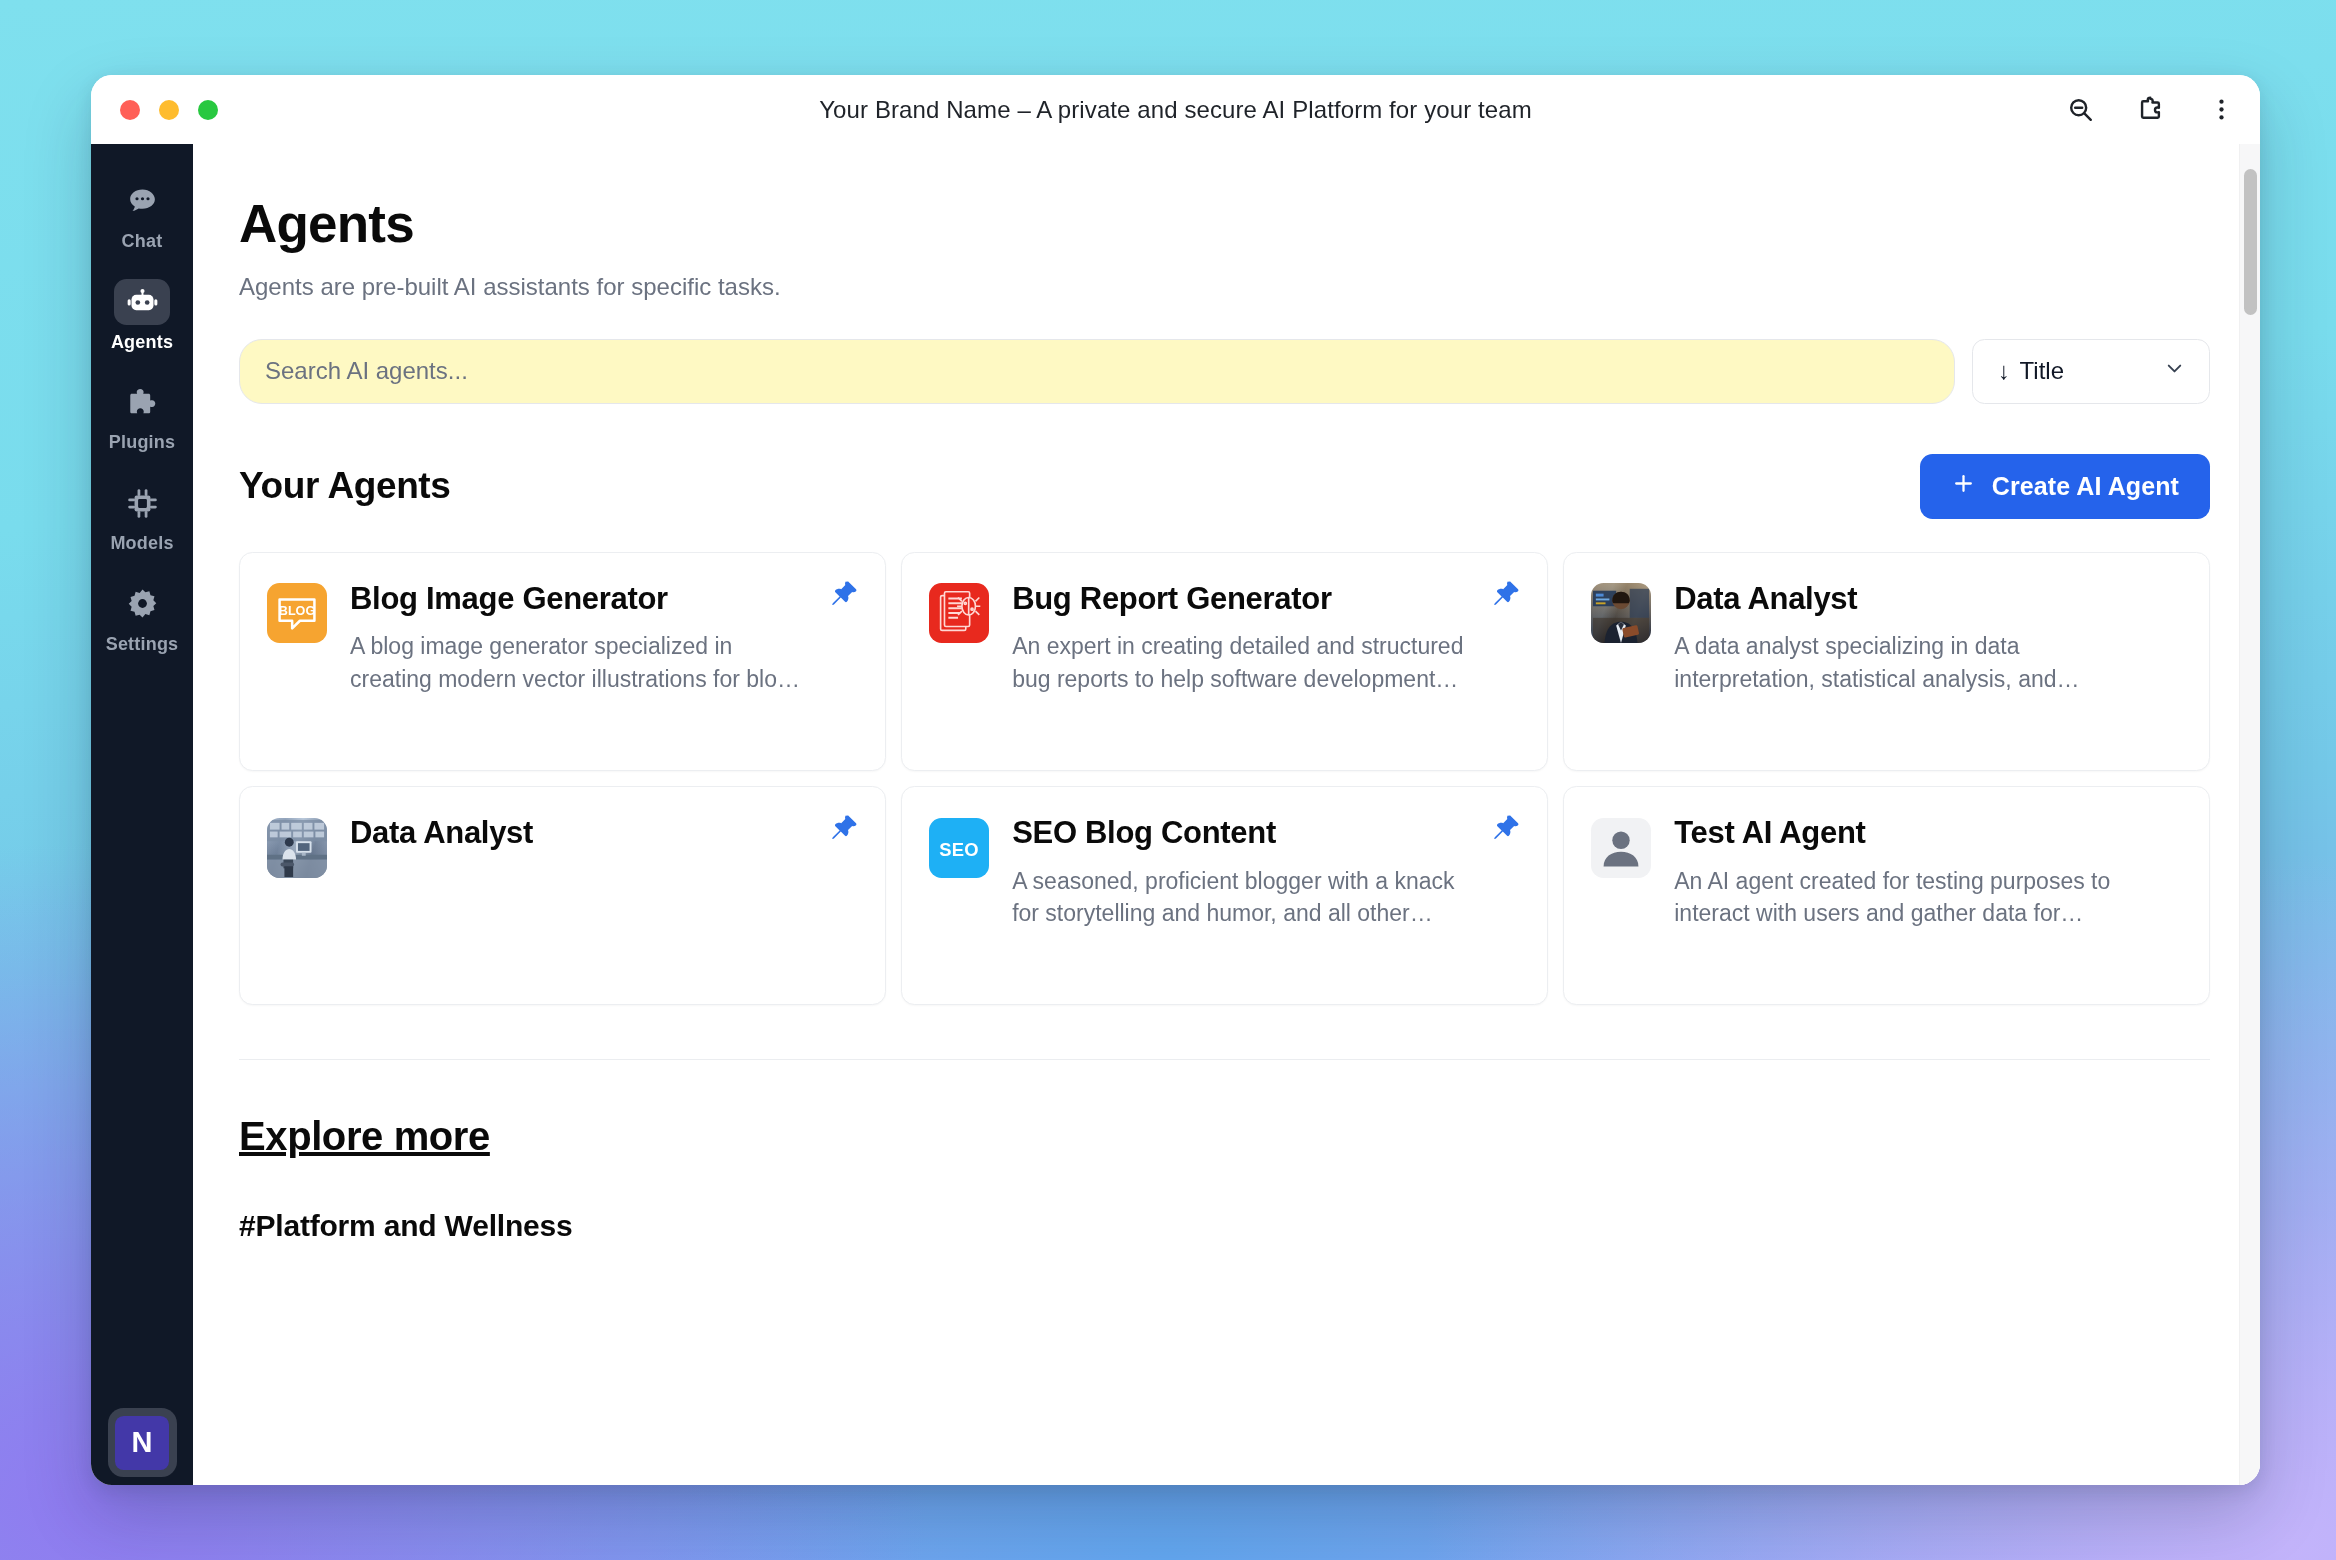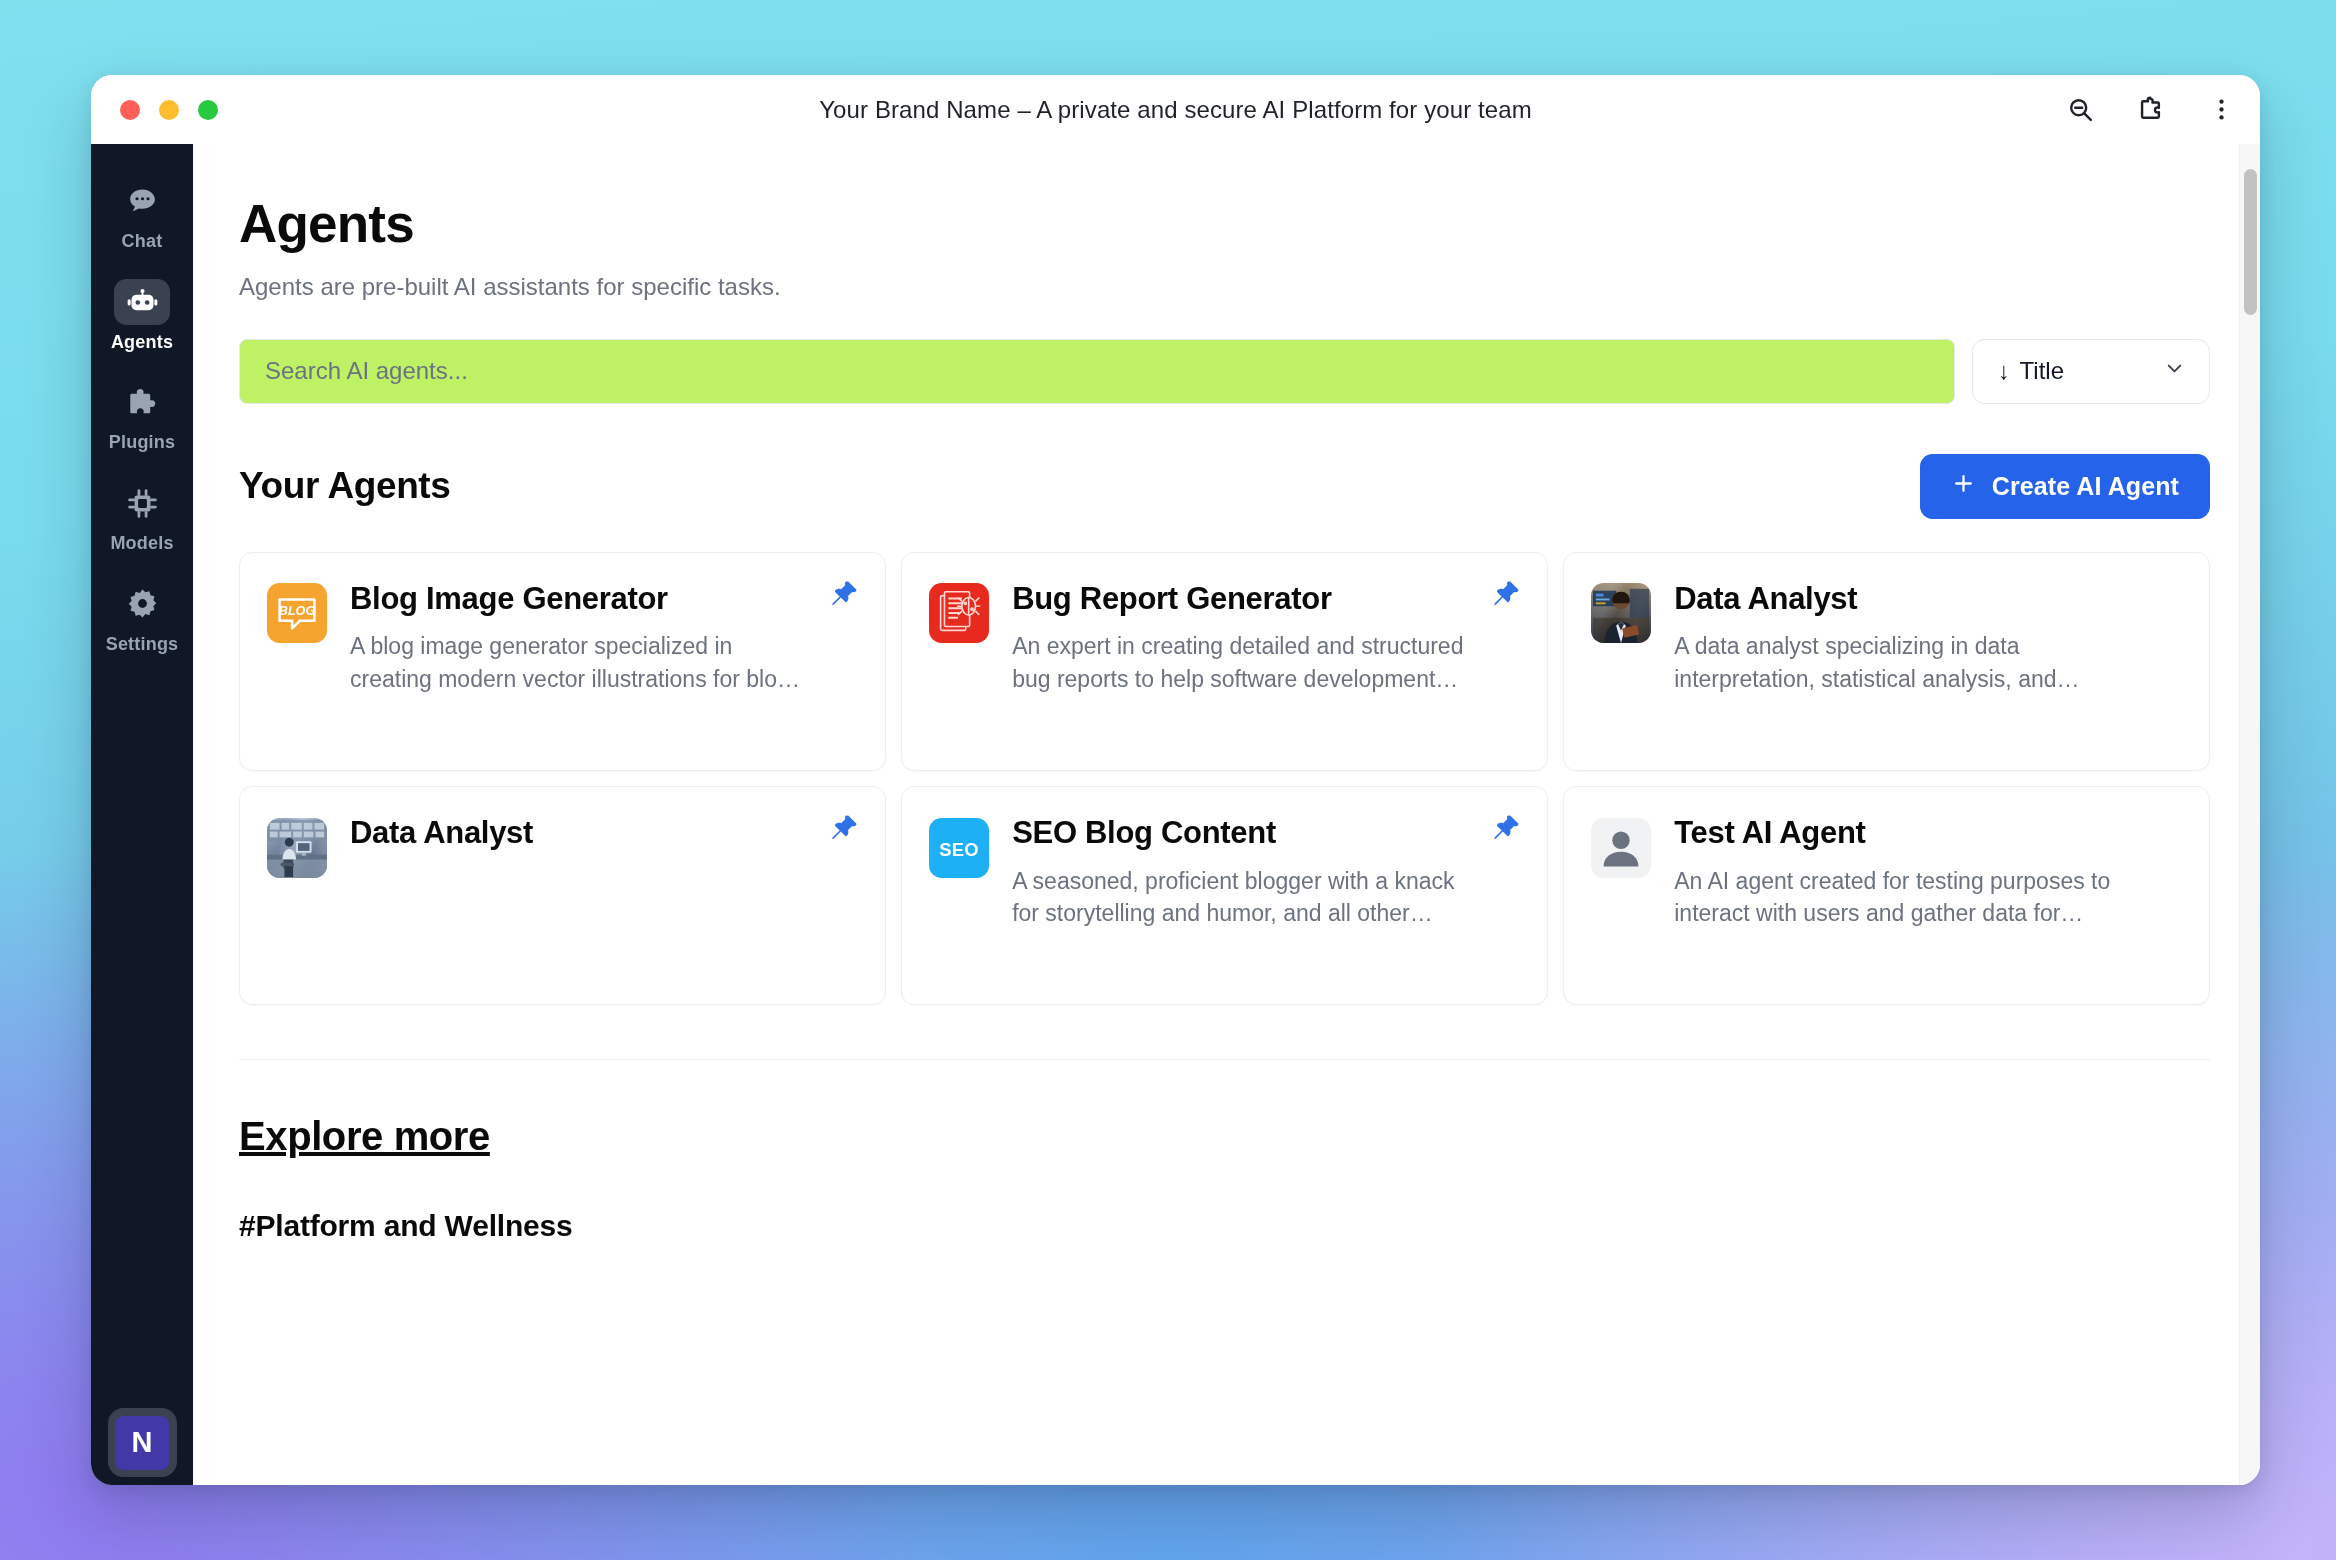--- a/index.html
+++ b/index.html
@@ -158,22 +158,22 @@
   .search-row {
     margin-top: 38px;
     display: flex;
     gap: 17.3px;
     align-items: stretch;
   }
   .search-input {
     flex: 1;
     height: 65px;
     border: 1px solid #e5e7eb;
-    border-radius: 8px;
-    background: #bef264;
+    border-radius: 23px;
+    background: #fef9c3;
     display: flex;
     align-items: center;
     padding: 12px 25px;
     font-size: 24px;
     color: #6b7280;
     cursor: text;
   }
   .sort-select {
     width: 238px;
     height: 65px;
@@ -268,21 +268,21 @@
   .pin {
     position: absolute;
     top: 25px;
     right: 25px;
     width: 33px; height: 33px;
     display: flex; align-items: center; justify-content: center;
     cursor: pointer;
   }
 
   
-  .ico-blog { background: #f6a430; font-style: italic; }
+  .ico-blog { background: #f6a430; }
   .ico-bug  { background: #e8291e; }
   .ico-seo  { background: #1eb0f5; color:#fff; font-weight:700; font-size:21px; letter-spacing:0.3px; }
   .ico-person { background: #f1f2f4; }
   .ico-photo-a {
     background:
       linear-gradient(180deg, rgba(255,214,150,0.55), rgba(0,0,0,0.25)),
       linear-gradient(110deg, #2d3b56 0%, #3d5270 28%, #1b2436 45%, #4a5568 70%, #23304a 100%);
     position: relative;
   }
   .ico-photo-b {

